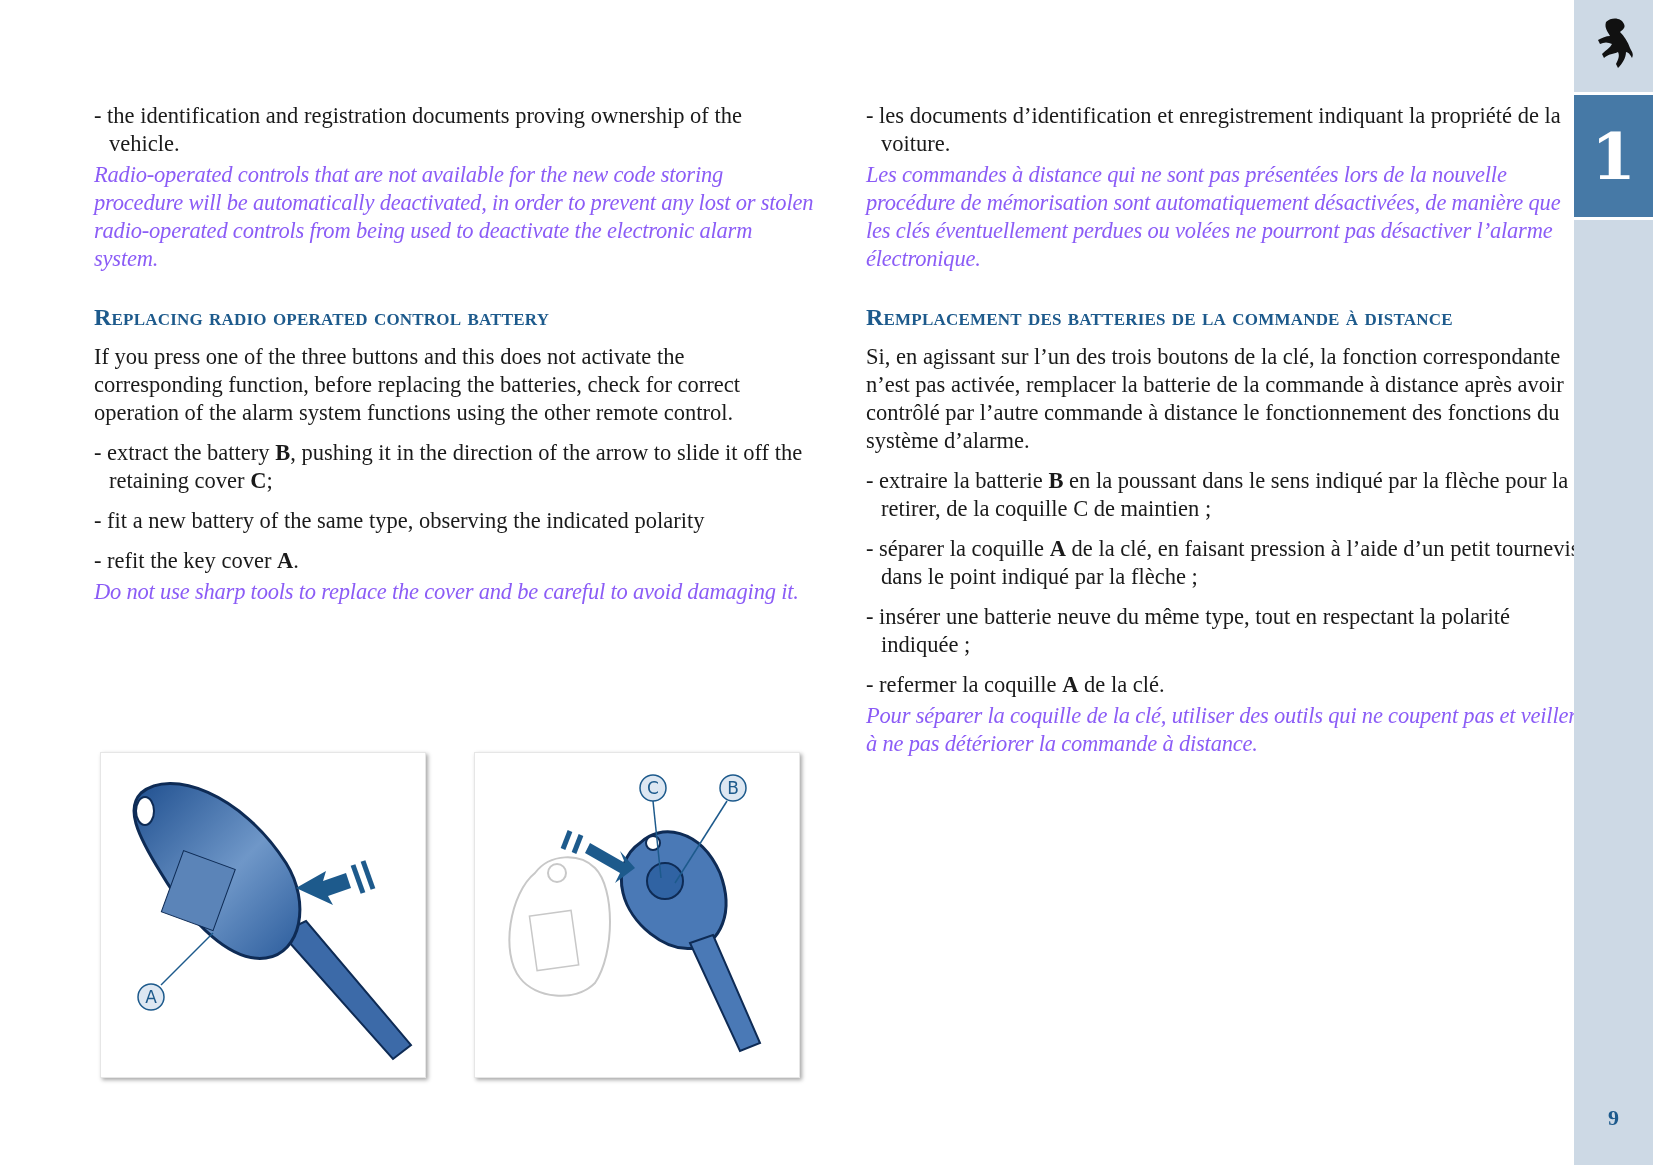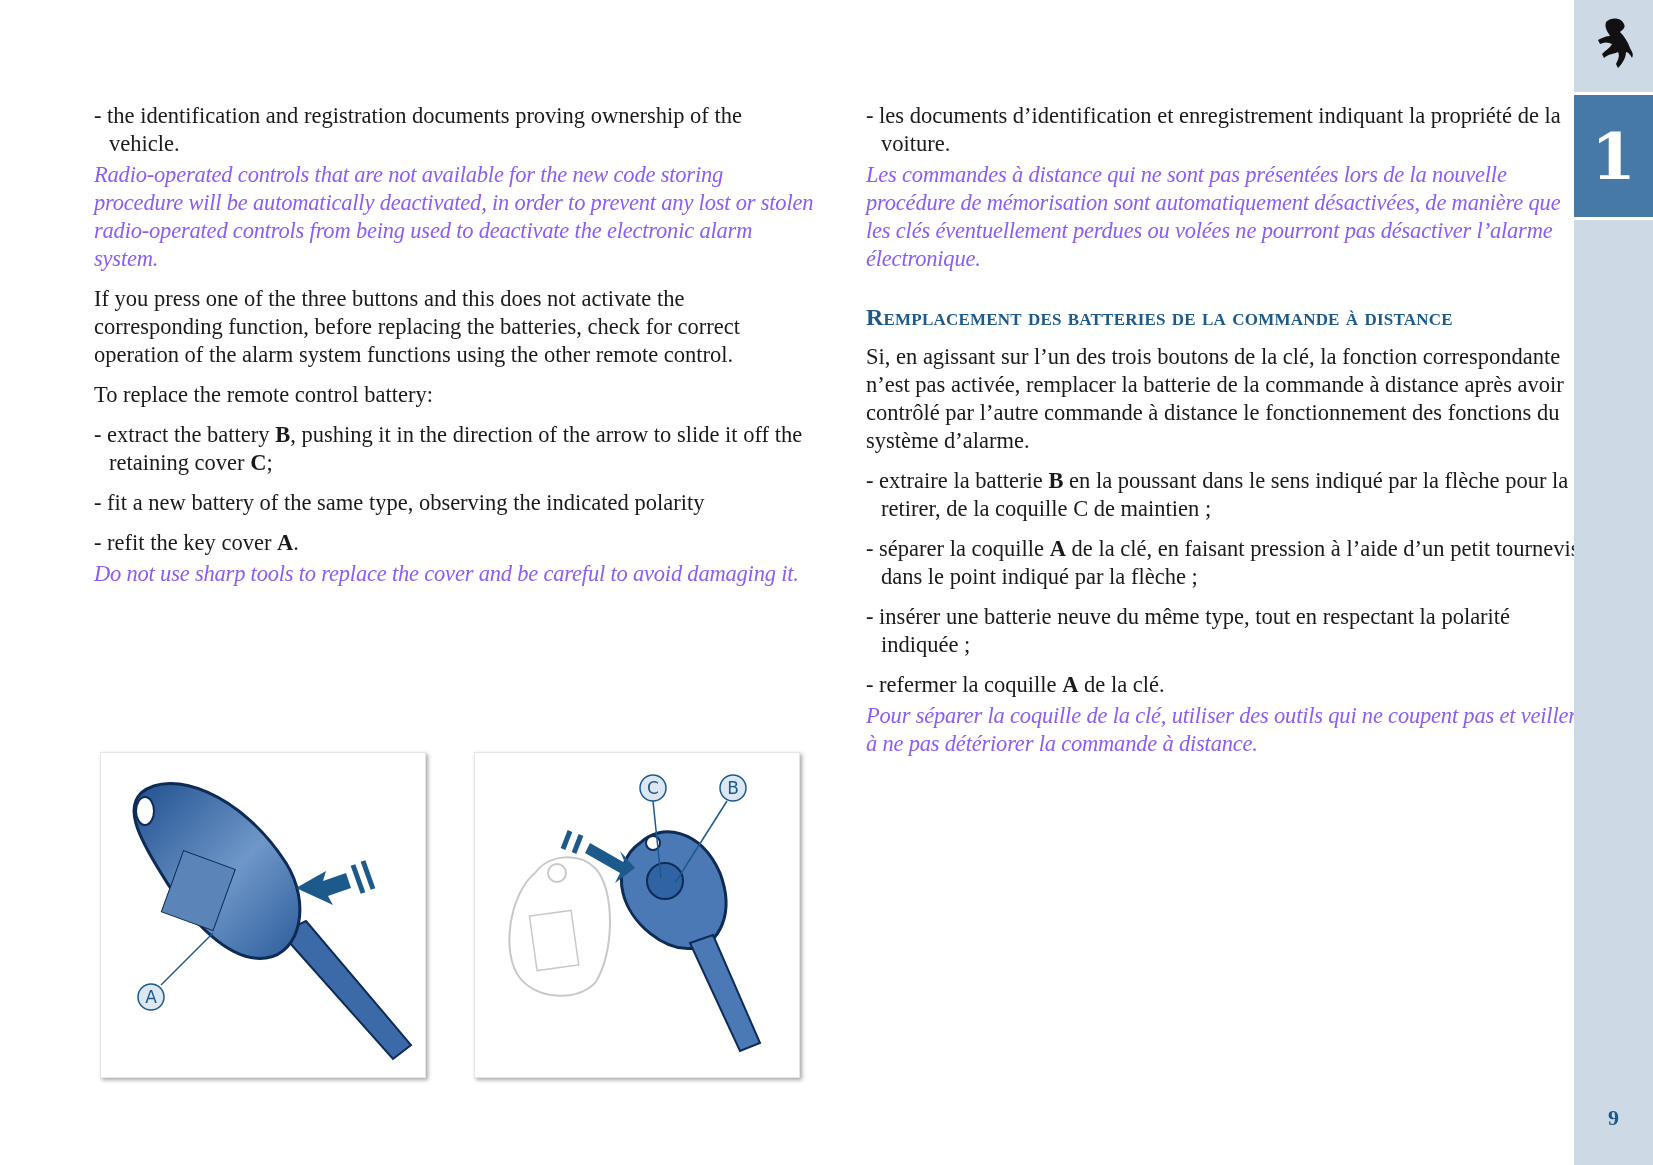--- a/index.html
+++ b/index.html
@@ -55,22 +55,22 @@
     .fig-2 { left: 474px; }
     .figure svg { width: 100%; height: 100%; display: block; }
     .callout-text { font-family: "DejaVu Sans", sans-serif; font-size: 17px; fill: #1d5a8c; }
   </style>
 </head>
 <body>
 
 <div class="col col-left">
   <p class="bullet">- the identification and registration documents proving ownership of the vehicle.</p>
   <p class="note">Radio-operated controls that are not available for the new code storing procedure will be automatically deactivated, in order to prevent any lost or stolen radio-operated controls from being used to deactivate the electronic alarm system.</p>
+  <h2 class="heading">Replacing radio operated control battery</h2>
   <p class="para">If you press one of the three buttons and this does not activate the corresponding function, before replacing the batteries, check for correct operation of the alarm system functions using the other remote control.</p>
-  <p class="para">To replace the remote control battery:</p>
   <p class="bullet"><span>- extract the battery </span><b>B</b><span>, pushing it in the direction of the arrow to slide it off the retaining cover </span><b>C</b><span>;</span></p>
   <p class="bullet"><span>- fit a new battery of the same type, observing the indicated polarity</span></p>
   <p class="bullet"><span>- refit the key cover </span><b>A</b><span>.</span></p>
   <p class="note">Do not use sharp tools to replace the cover and be careful to avoid damaging it.</p>
 </div>
 
 <div class="col col-right">
   <p class="bullet">- les documents d’identification et enregistrement indiquant la propriété de la voiture.</p>
   <p class="note">Les commandes à distance qui ne sont pas présentées lors de la nouvelle procédure de mémorisation sont automatiquement désactivées, de manière que les clés éventuellement perdues ou volées ne pourront pas désactiver l’alarme électronique.</p>
   <h2 class="heading">Remplacement des batteries de la commande à distance</h2>

